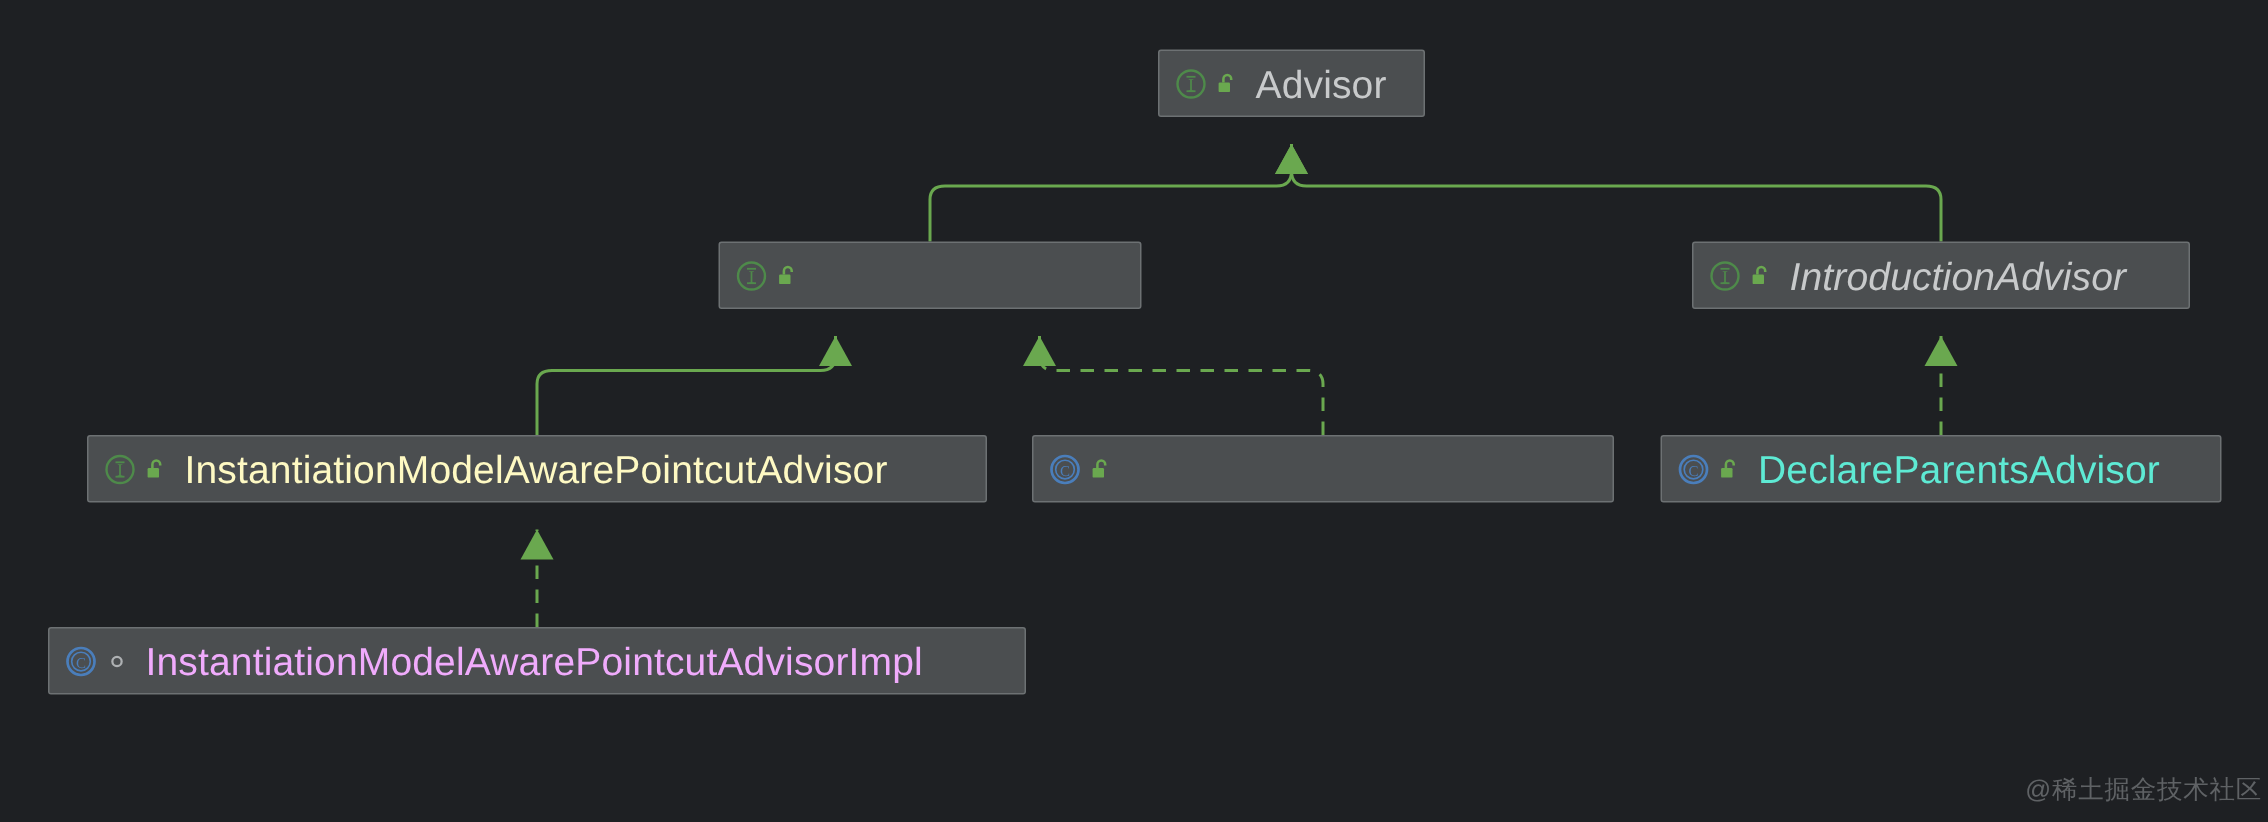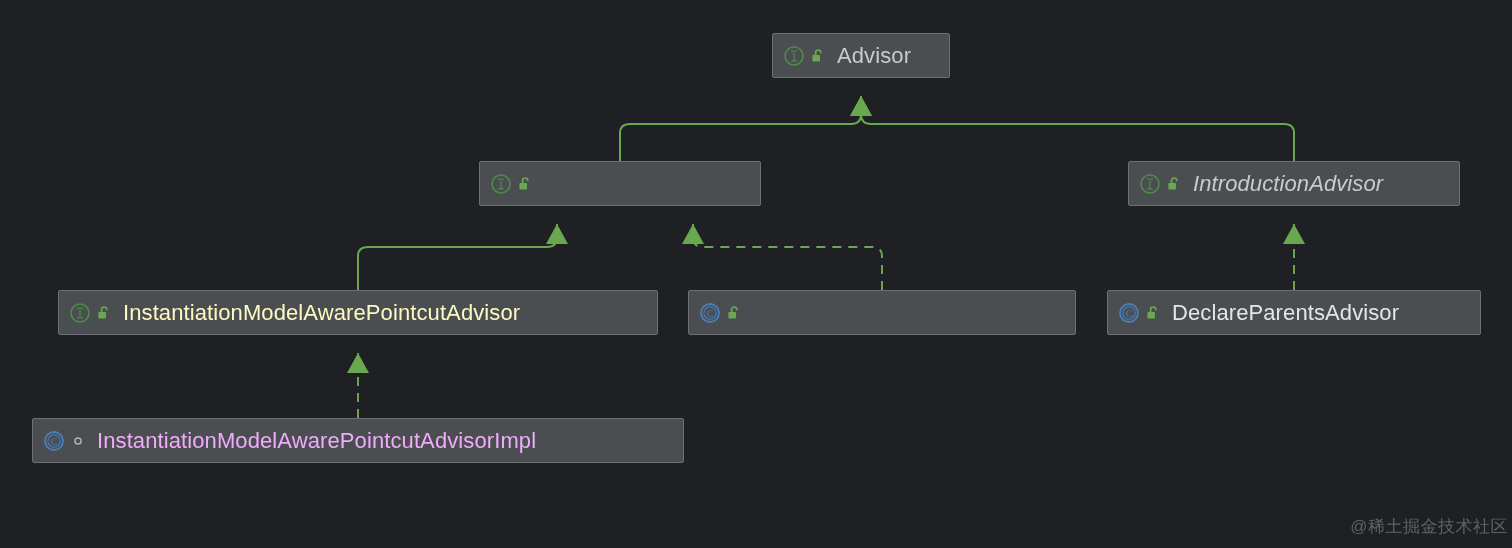--- a/index.html
+++ b/index.html
@@ -29,21 +29,21 @@
     align-items: center;
     background: #4b4e50;
     border: 1px solid #6d7173;
     border-radius: 2px;
     padding: 0 14px 0 10px;
     height: 42px;
     z-index: 5;
   }
   .node-label {
     color: #c8cacb;
-    font-size: 22px;
+    font-size: 26px;
     line-height: 42px;
     white-space: nowrap;
     letter-spacing: 0.1px;
     text-align: center;
   }
   .icons {
     display: flex;
     align-items: center;
     margin-right: 11px;
     flex: none;
@@ -179,21 +179,21 @@
           <svg viewBox="0 0 22 22" class="type-icon">
             <circle cx="11" cy="11" r="9" fill="none" stroke="#4a7ebb" stroke-width="1.8"></circle>
             <circle cx="11" cy="11" r="6.2" fill="none" stroke="#4a7ebb" stroke-width="1.1"></circle>
             <text x="11" y="15" text-anchor="middle" font-family="&quot;Liberation Serif&quot;, serif" font-size="10" fill="#4a7ebb">C</text>
           </svg>
           <svg viewBox="0 0 16 16" class="vis-icon">
             <path d="M5.6 7 V4.6 A2.6 2.6 0 0 1 10.8 4.6 V5.3" fill="none" stroke="#6aa84f" stroke-width="1.7"></path>
             <rect x="2.4" y="7" width="7.6" height="6.4" rx="0.8" fill="#6aa84f"></rect>
           </svg>
         </span>
-        <span class="node-label" style="color: #e5e5e5;">DeclareParentsAdvisor</span>
+        <span class="node-label" style="color: #5eead4;">DeclareParentsAdvisor</span>
       </div>
       <div class="node" style="left: 32px; top: 418px; width: 652px; height: 45px; background: rgb(75, 78, 80); border-color: rgb(109, 113, 115);">
         <span class="icons">
           <svg viewBox="0 0 22 22" class="type-icon">
             <circle cx="11" cy="11" r="9" fill="none" stroke="#4a7ebb" stroke-width="1.8"></circle>
             <circle cx="11" cy="11" r="6.2" fill="none" stroke="#4a7ebb" stroke-width="1.1"></circle>
             <text x="11" y="15" text-anchor="middle" font-family="&quot;Liberation Serif&quot;, serif" font-size="10" fill="#4a7ebb">C</text>
           </svg>
           <svg viewBox="0 0 16 16" class="vis-icon">
             <circle cx="8" cy="8" r="3.1" fill="none" stroke="#aeb1b3" stroke-width="1.5"></circle>

